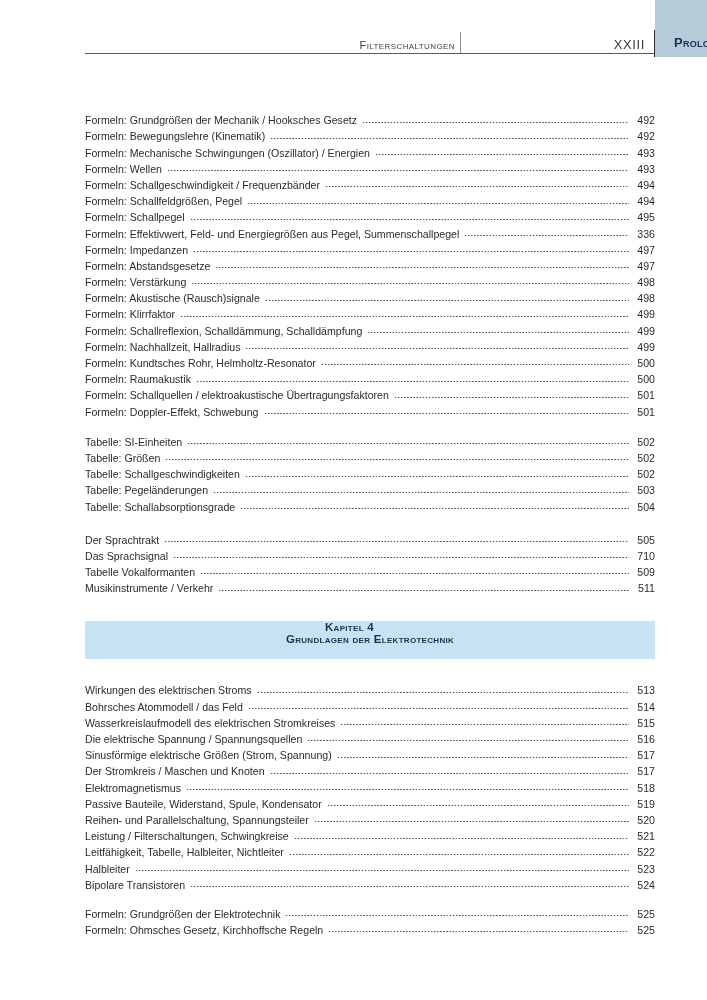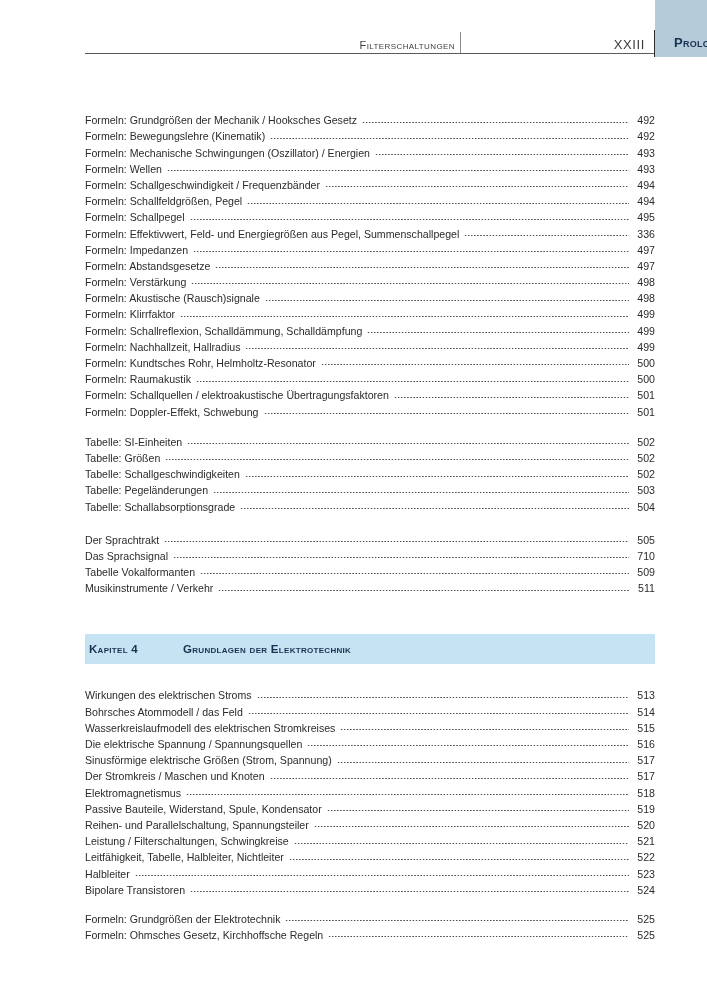--- a/index.html
+++ b/index.html
@@ -48,24 +48,24 @@
     flex:1 1 auto; align-self:stretch; margin:0 4px 0 5px;
     background-image:radial-gradient(circle, var(--leader-dots,#4f4f4f) 0.65px, transparent 0.85px);
     background-size:3.1px 3.1px; background-repeat:repeat-x;
     background-position:0 calc(100% - 2.5px);
   }
   .p { white-space:nowrap; text-align:right; min-width:22px; }
 
   .sec-tabellen   { margin-top:14px; }
   .sec-sprach     { margin-top:17px; }
   .chapter-band {
-    margin-top:40px; height:30px; background:var(--band-blue,#c5e3f3);
+    margin-top:27px; height:38px; background:var(--band-blue,#c5e3f3);
     display:flex; align-items:center;
     font-variant:small-caps; font-weight:bold; font-size:11.5px;
-    letter-spacing:0.3px; color:var(--navy,#1a3050);
+    letter-spacing:0.3px; color:var(--navy,#1a3050);flex-direction:column;
   }
   .ch-label { width:94px; padding-left:4px; flex:0 0 auto; white-space:nowrap; }
   .ch-title { white-space:nowrap; }
   .sec-kapitel4   { margin-top:21px; }
   .sec-formeln-et { margin-top:13px; }
 </style>
 </head>
 <body>
 
 <div class="page">

